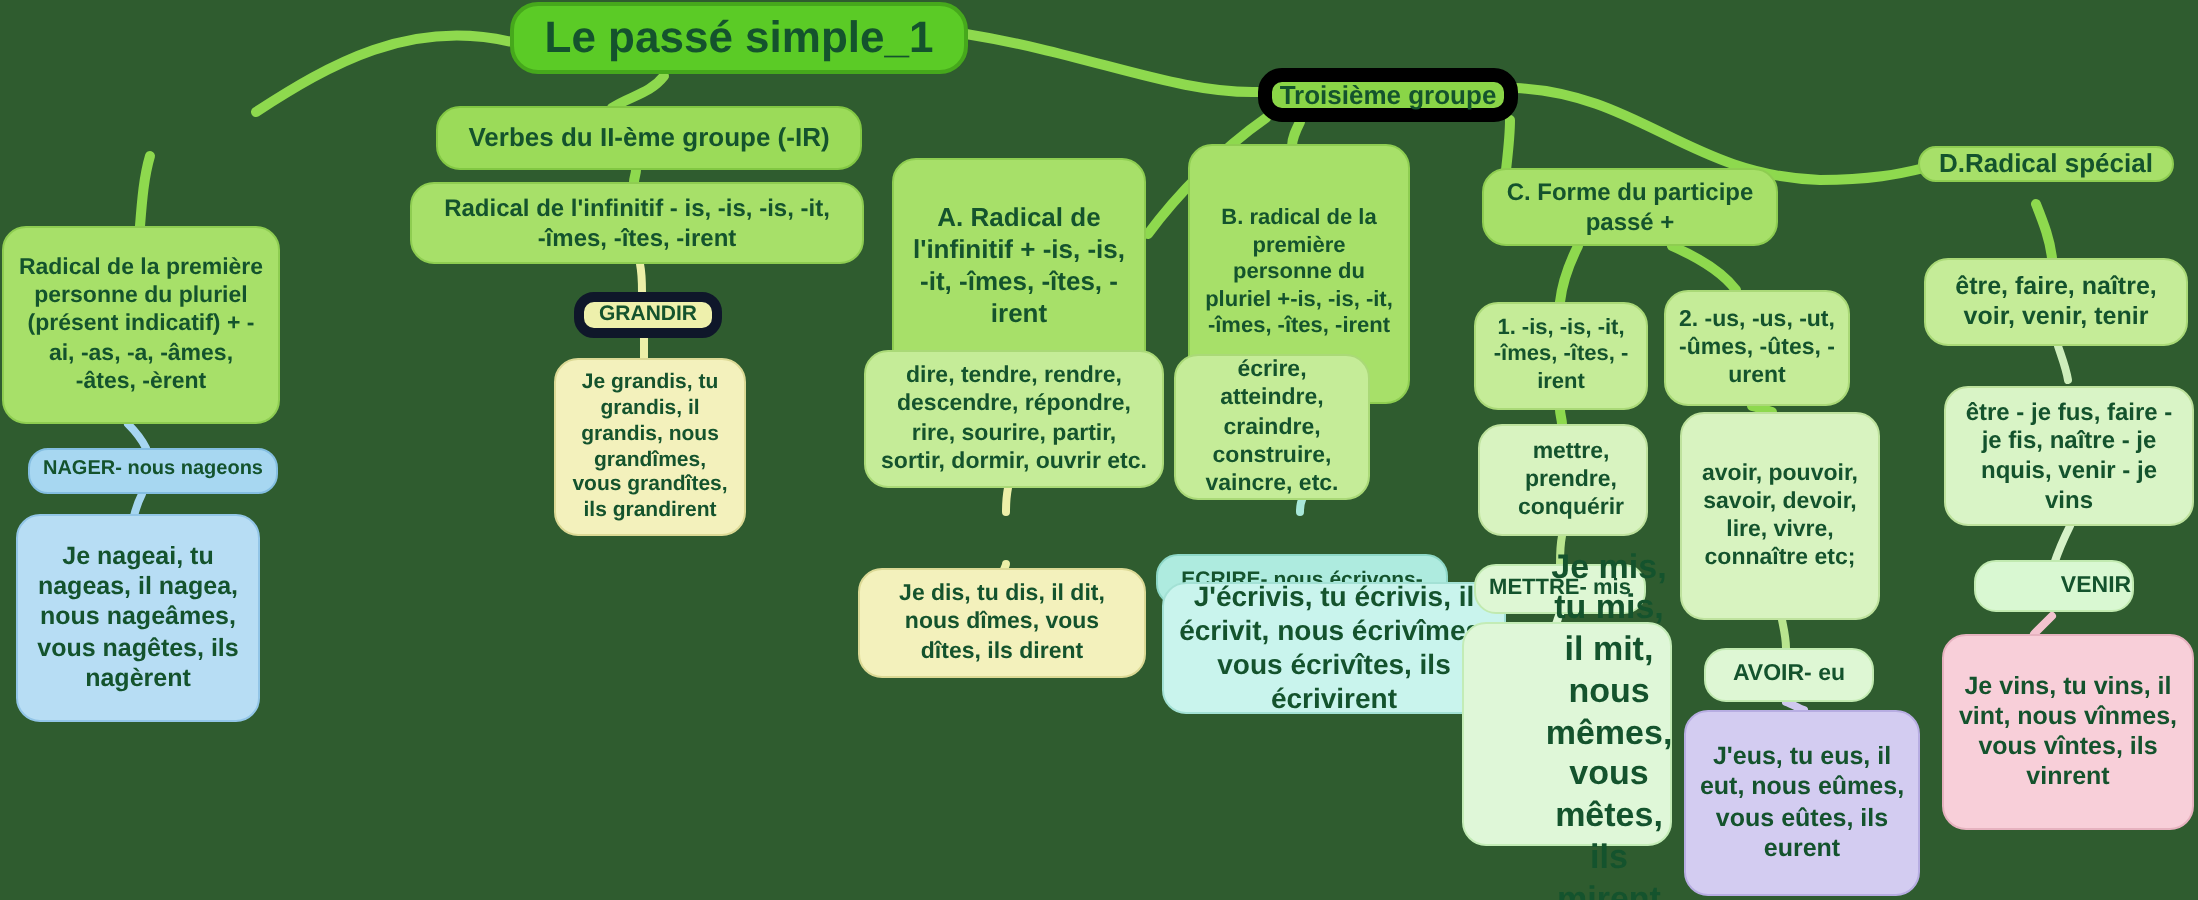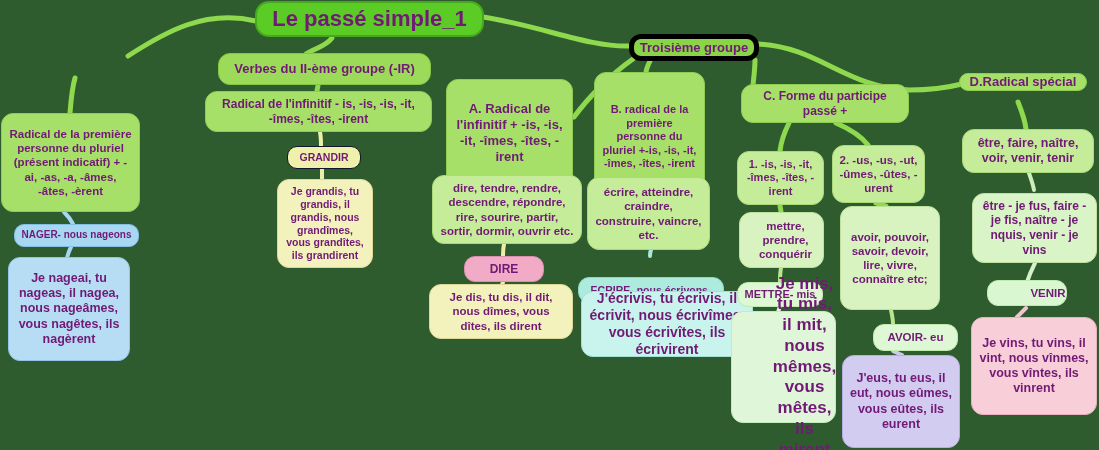--- a/index.html
+++ b/index.html
@@ -4,34 +4,34 @@
 <style>
   html,body{margin:0;padding:0;background:#2f5c2f;}
   #canvas{
     position:relative;width:1099px;height:450px;background:#2f5c2f;
     font-family:"Liberation Sans","DejaVu Sans",sans-serif;overflow:hidden;
   }
   #wires{position:absolute;left:0;top:0;z-index:0;}
   .node{
     position:absolute;box-sizing:border-box;z-index:1;
     display:flex;align-items:center;justify-content:center;
-    text-align:center;font-weight:bold;color:#701a75;
+    text-align:center;font-weight:bold;color:#14532d;
     border-radius:12px;padding:3px 6px;line-height:1.22;
   }
   .nowrap{white-space:nowrap;}
   .lvl-title{background:#5bcb26;border:2px solid #46a81c;border-radius:14px;}
-  .lvl1{background:#8ad547;border:5px solid #000000;}
+  .lvl1{background:#8ad547;border:7px solid #000000;}
   .lvl1b{background:#9bdb59;border:1px solid #82c743;}
   .rule{background:#a7e069;border:1px solid #8ecd51;}
   .verbs{background:#c5ec98;border:1px solid #aad977;}
   .verbs-light{background:#d8f3c0;border:1px solid #bee29d;}
   .pale-label{background:#def7d4;border:1px solid #c1eab0;}
   .mint{background:#dff7d8;border:1px solid #c3ecb6;}
   .yellow{background:#f3f1bc;border:1px solid #dbd995;}
-  .yellow-label{background:#eef0ac;border:1px solid #0f172a;}
+  .yellow-label{background:#eef0ac;border:5px solid #0f172a;}
   .blue{background:#b7ddf4;border:1px solid #92c5e7;}
   .blue-label{background:#a7d7f1;border:1px solid #84bee1;}
   .pink-label{background:#f2abc7;border:1px solid #dc8eaf;}
   .pink{background:#f8cfd9;border:1px solid #e6b2bf;}
   .cyan-label{background:#aeebdf;border:1px solid #8dd7c7;}
   .cyan{background:#c9f4ed;border:1px solid #a3e1d5;}
   .lavender{background:#d3ccf1;border:1px solid #b7ade2;}
 </style>
 </head>
 <body>
@@ -89,36 +89,35 @@
 
   <div class="node lvl1b nowrap" style="left:218px;top:53px;width:213px;height:32px;font-size:13px;">Verbes du II-ème groupe (-IR)</div>
   <div class="node rule" style="left:205px;top:91px;width:227px;height:41px;font-size:12px;">Radical de l'infinitif - is, -is, -is, -it, -îmes, -îtes, -irent</div>
   <div class="node yellow-label nowrap" style="left:287px;top:146px;width:74px;height:23px;font-size:10.5px;border-radius:10px;">GRANDIR</div>
   <div class="node yellow" style="left:277px;top:179px;width:96px;height:89px;font-size:10.5px;">Je grandis, tu grandis, il grandis, nous grandîmes, vous grandîtes, ils grandirent</div>
 
   <div class="node lvl1 nowrap" style="left:629px;top:34px;width:130px;height:27px;font-size:13px;">Troisième groupe</div>
 
   <div class="node rule" style="left:446px;top:79px;width:127px;height:108px;font-size:13px;">A. Radical de l'infinitif + -is, -is, -it, -îmes, -îtes, -irent</div>
   <div class="node verbs" style="left:432px;top:175px;width:150px;height:69px;font-size:11.5px;">dire, tendre, rendre, descendre, répondre, rire, sourire, partir, sortir, dormir, ouvrir etc.</div>
-  <div class="node pink-label nowrap" style="left:464px;top:256px;width:80px;height:26px;font-size:12px;border-radius:11px;">DIRE</div>
   <div class="node yellow" style="left:429px;top:284px;width:144px;height:55px;font-size:11.5px;">Je dis, tu dis, il dit, nous dîmes, vous dîtes, ils dirent</div>
 
   <div class="node rule" style="left:594px;top:72px;width:111px;height:130px;font-size:11px;">B. radical de la première personne du pluriel +-is, -is, -it, -îmes, -îtes, -irent</div>
-  <div class="node verbs" style="left:587px;top:177px;width:123px;height:73px;font-size:11.5px;">écrire, atteindre, craindre, construire, vaincre, etc.</div>
+  <div class="node verbs" style="left:587px;top:177px;width:98px;height:73px;font-size:11.5px;">écrire, atteindre, craindre, construire, vaincre, etc.</div>
   <div class="node cyan-label nowrap" style="left:578px;top:256px;width:146px;height:26px;font-size:10.5px;border-radius:11px;margin-top:21px;">ECRIRE- nous écrivons-</div>
   <div class="node cyan" style="left:581px;top:291px;width:172px;height:66px;font-size:14px;">J'écrivis, tu écrivis, il écrivit, nous écrivîmes, vous écrivîtes, ils écrivirent</div>
 
-  <div class="node rule" style="left:741px;top:84px;width:168px;height:39px;font-size:12px;">C. Forme du participe passé +</div>
+  <div class="node rule" style="left:741px;top:84px;width:148px;height:39px;font-size:12px;">C. Forme du participe passé +</div>
   <div class="node verbs" style="left:737px;top:151px;width:87px;height:54px;font-size:11px;">1. -is, -is, -it, -îmes, -îtes, -irent</div>
   <div class="node verbs" style="left:832px;top:145px;width:93px;height:58px;font-size:11.5px;">2. -us, -us, -ut, -ûmes, -ûtes, -urent</div>
   <div class="node verbs-light" style="left:739px;top:212px;width:85px;height:56px;font-size:11.5px;padding-left:14px;">mettre, prendre, conquérir</div>
   <div class="node verbs-light" style="left:840px;top:206px;width:100px;height:104px;font-size:11.5px;">avoir, pouvoir, savoir, devoir, lire, vivre, connaître etc;</div>
   <div class="node pale-label nowrap" style="left:737px;top:282px;width:86px;height:25px;font-size:11px;border-radius:11px;">METTRE- mis</div>
   <div class="node mint" style="left:731px;top:311px;width:105px;height:112px;font-size:17px;padding-left:48px;">Je mis, tu mis, il mit, nous mêmes, vous mêtes, ils mirent</div>
-  <div class="node pale-label nowrap" style="left:852px;top:324px;width:85px;height:27px;font-size:11.5px;border-radius:11px;margin-left:21px;">AVOIR- eu</div>
+  <div class="node pale-label nowrap" style="left:852px;top:324px;width:85px;height:27px;font-size:11.5px;border-radius:11px;">AVOIR- eu</div>
   <div class="node lavender" style="left:842px;top:355px;width:118px;height:93px;font-size:12.5px;">J'eus, tu eus, il eut, nous eûmes, vous eûtes, ils eurent</div>
 
   <div class="node rule nowrap" style="left:959px;top:73px;width:128px;height:18px;font-size:13px;">D.Radical spécial</div>
   <div class="node verbs" style="left:962px;top:129px;width:132px;height:44px;font-size:12.5px;">être, faire, naître, voir, venir, tenir</div>
   <div class="node verbs-light" style="left:972px;top:193px;width:125px;height:70px;font-size:12px;background:#d9f4c6;">être - je fus, faire - je fis, naître - je nquis, venir - je vins</div>
   <div class="node pale-label nowrap" style="left:987px;top:280px;width:80px;height:26px;font-size:11.5px;border-radius:11px;background:#d9f8d2;padding-left:48px;">VENIR</div>
   <div class="node pink" style="left:971px;top:317px;width:126px;height:98px;font-size:12.5px;">Je vins, tu vins, il vint, nous vînmes, vous vîntes, ils vinrent</div>
 
 </div>
 

